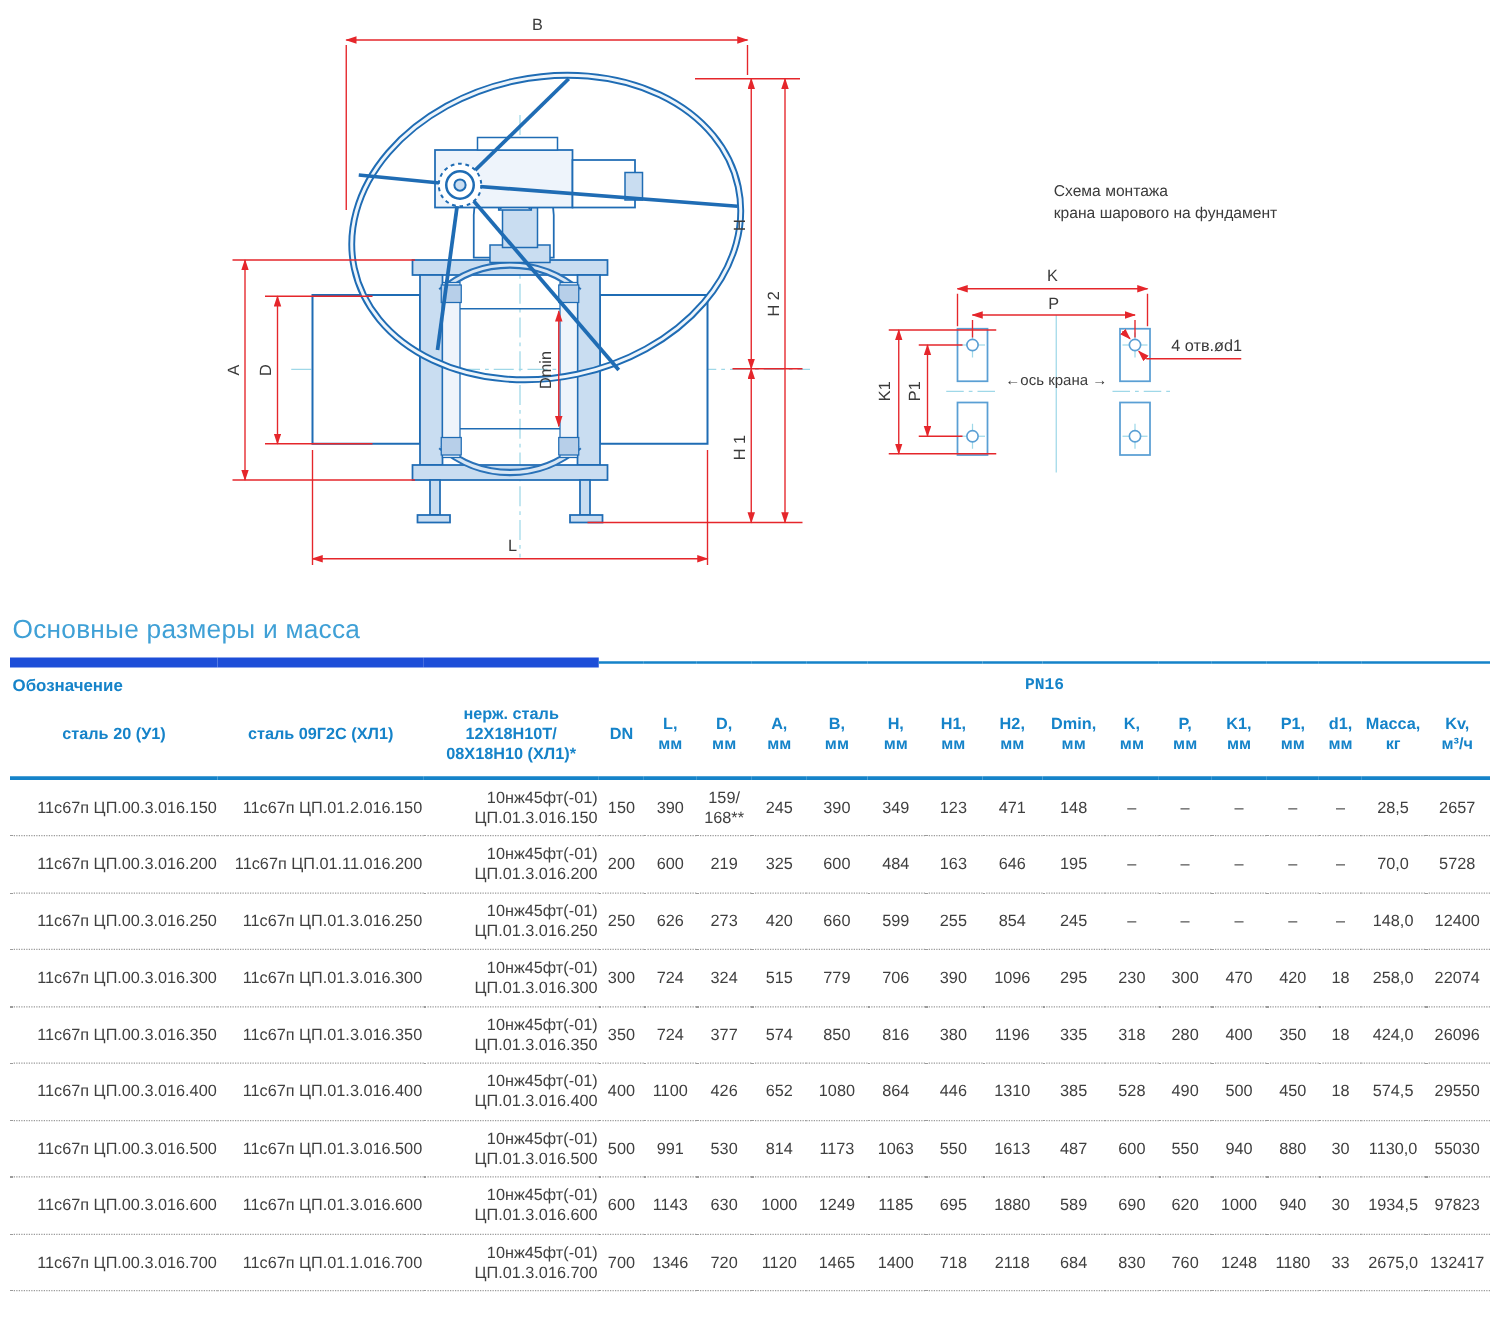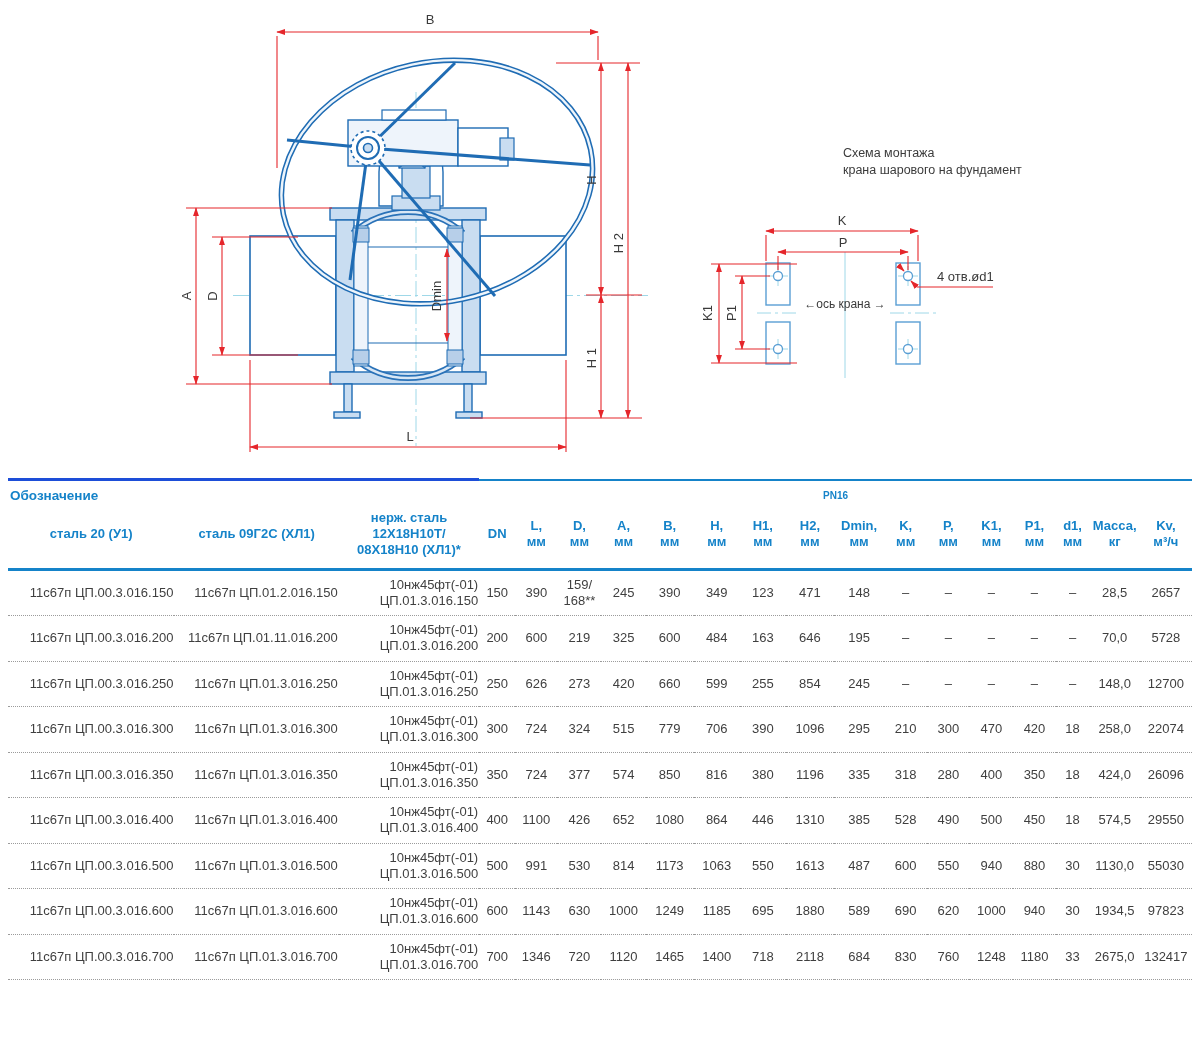--- a/index.html
+++ b/index.html
@@ -12,22 +12,22 @@
   svg text { font-family:"Liberation Sans", sans-serif; }
   .dimlbl { font-size:13px; fill:#3a3a3a; }
   .schemetitle { font-size:12.5px; fill:#3b3b3b; }
   .axislbl { font-size:12px; fill:#3b3b3b; }
 
   .table-section { padding:0 8px; }
   .tbl-title { color:#3fa0d6; font-size:21px; font-weight:400; letter-spacing:.2px; margin:14px 0 10px 2px; }
 
   table { border-collapse:collapse; table-layout:fixed; width:1184px; }
   thead th { color:#1583c9; font-weight:bold; font-size:13px; vertical-align:middle; white-space:pre-line; line-height:1.25; }
-  .h-group { text-align:left; border-top:3px solid #1d4ed8; padding:7px 0 3px 2px; font-size:13.5px; }
-  .h-group-pn { text-align:center; border-top:2px solid #1583c9; padding:7px 0 3px 0; font-size:10px; }
+  .h-group { text-align:left; border-top:8px solid #1d4ed8; padding:7px 0 3px 2px; font-size:13.5px; }
+  .h-group-pn { text-align:center; border-top:2px solid #1583c9; padding:7px 0 3px 0; font-size:13px;font-family:Liberation Mono, monospace; }
   .h-left { text-align:center; padding:2px 2px 9px 2px; }
   .h-num { text-align:center; padding:2px 1px 9px 1px; }
   thead tr.sub th { border-bottom:3px solid #1583c9; }
 
   tbody td { font-size:13px; color:#3f3f3f; text-align:center; vertical-align:middle;
              padding:6px 1px; border-bottom:1px dotted #9b9b9b; line-height:1.25; white-space:pre-line; }
   tbody td.c-id { text-align:right; padding-left:2px; white-space:nowrap; }
   tbody td.c-steel3 { text-align:right; white-space:pre-line; }
 </style>
 </head>
@@ -218,20 +218,21 @@
         <text class="dimlbl" x="843" y="247" text-anchor="middle">P</text>
         <text class="dimlbl" x="712" y="313" text-anchor="middle" transform="rotate(-90 712 313)">K1</text>
         <text class="dimlbl" x="736" y="313" text-anchor="middle" transform="rotate(-90 736 313)">P1</text>
         <text class="dimlbl" x="937" y="281">4 отв.ød1</text>
         <text class="axislbl" x="845" y="308" text-anchor="middle">←ось крана →</text>
       </g>
     </svg>
   </div>
 
   <div class="table-section">
+    <h2 class="tbl-title">Основные размеры и масса</h2>
 
     <table>
       <colgroup>
         <col style="width:166px">
           <col style="width:164px">
           <col style="width:140px">
         <col style="width:36px">
           <col style="width:42px">
           <col style="width:44px">
           <col style="width:44px">
@@ -351,37 +352,37 @@
             <td class="c-num">599</td>
             <td class="c-num">255</td>
             <td class="c-num">854</td>
             <td class="c-num">245</td>
             <td class="c-num">–</td>
             <td class="c-num">–</td>
             <td class="c-num">–</td>
             <td class="c-num">–</td>
             <td class="c-num">–</td>
             <td class="c-num">148,0</td>
-            <td class="c-num">12700</td>
+            <td class="c-num">12400</td>
           </tr>
           <tr>
             <td class="c-id">11с67п ЦП.00.3.016.300</td>
             <td class="c-id">11с67п ЦП.01.3.016.300</td>
             <td class="c-steel3">10нж45фт(-01)
 ЦП.01.3.016.300</td>
             <td class="c-num">300</td>
             <td class="c-num">724</td>
             <td class="c-num">324</td>
             <td class="c-num">515</td>
             <td class="c-num">779</td>
             <td class="c-num">706</td>
             <td class="c-num">390</td>
             <td class="c-num">1096</td>
             <td class="c-num">295</td>
-            <td class="c-num">210</td>
+            <td class="c-num">230</td>
             <td class="c-num">300</td>
             <td class="c-num">470</td>
             <td class="c-num">420</td>
             <td class="c-num">18</td>
             <td class="c-num">258,0</td>
             <td class="c-num">22074</td>
           </tr>
           <tr>
             <td class="c-id">11с67п ЦП.00.3.016.350</td>
             <td class="c-id">11с67п ЦП.01.3.016.350</td>
@@ -465,21 +466,21 @@
             <td class="c-num">690</td>
             <td class="c-num">620</td>
             <td class="c-num">1000</td>
             <td class="c-num">940</td>
             <td class="c-num">30</td>
             <td class="c-num">1934,5</td>
             <td class="c-num">97823</td>
           </tr>
           <tr>
             <td class="c-id">11с67п ЦП.00.3.016.700</td>
-            <td class="c-id">11с67п ЦП.01.3.016.700</td>
+            <td class="c-id">11с67п ЦП.01.1.016.700</td>
             <td class="c-steel3">10нж45фт(-01)
 ЦП.01.3.016.700</td>
             <td class="c-num">700</td>
             <td class="c-num">1346</td>
             <td class="c-num">720</td>
             <td class="c-num">1120</td>
             <td class="c-num">1465</td>
             <td class="c-num">1400</td>
             <td class="c-num">718</td>
             <td class="c-num">2118</td>

